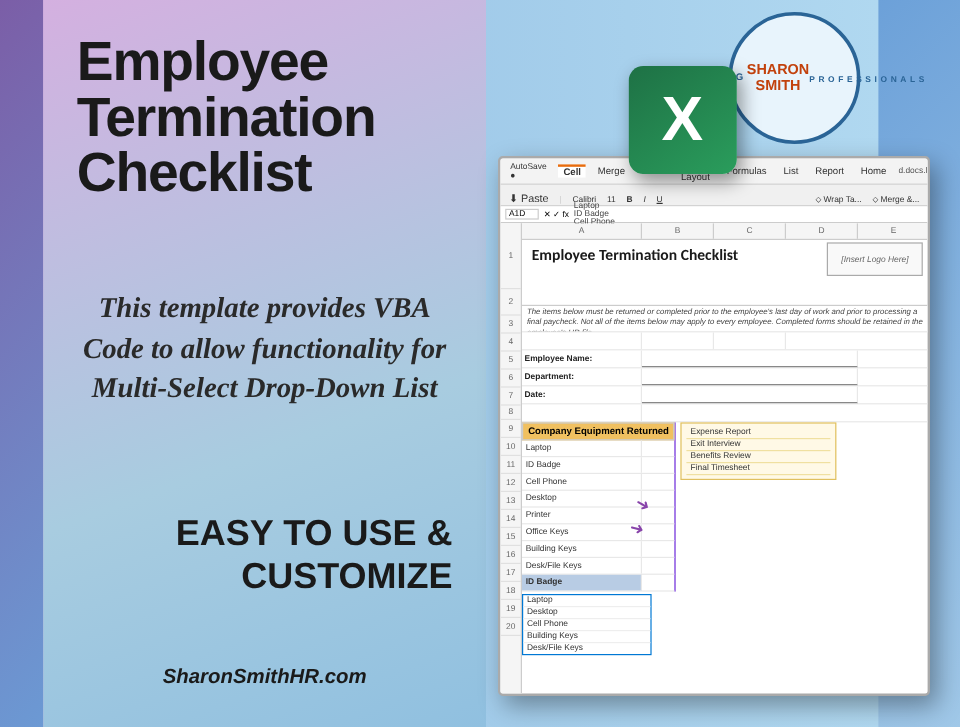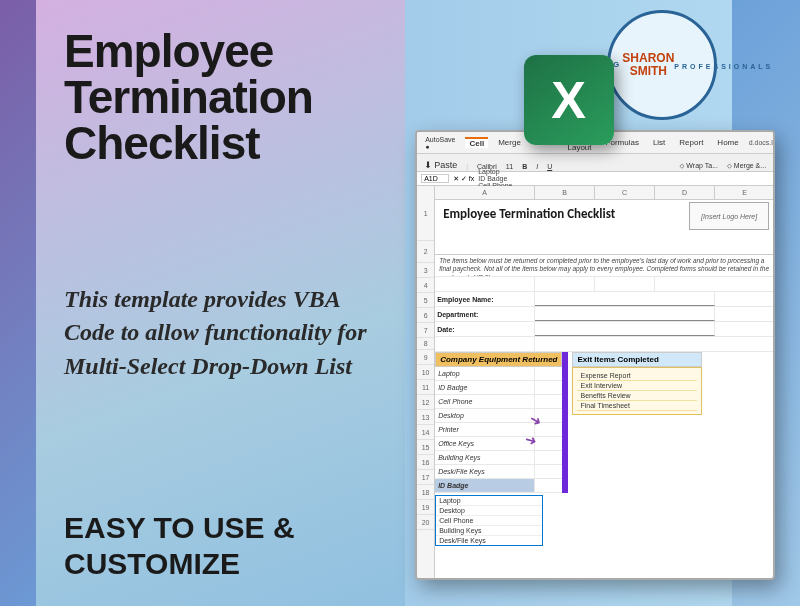--- a/index.html
+++ b/index.html
@@ -47,28 +47,29 @@
     }
 
     .subtitle-text {
       margin-top: 20px;
       font-size: 24px;
       font-style: italic;
       color: #2a2a2a;
       font-weight: 700;
       line-height: 1.4;
       font-family: Georgia, serif;
+      text-align: center;
     }
 
     .easy-text {
       margin-top: 30px;
       font-size: 30px;
       font-weight: 900;
       color: #1a1a1a;
-      text-align: left;
+      text-align: right;
       line-height: 1.2;
       font-family: Arial Black, Arial, sans-serif;
     }
 
     .website-text {
       font-size: 17px;
       color: #1a1a1a;
       font-weight: 600;
       font-style: italic;
       text-align: center;
@@ -396,20 +397,23 @@
 
     <div class="subtitle-section">
       <p class="subtitle-text">This template provides VBA Code to allow functionality for Multi-Select Drop-Down List</p>
     </div>
 
     <div class="easy-section">
       <p class="easy-text" style="white-space:pre-line;">EASY TO USE &amp;
 CUSTOMIZE</p>
     </div>
 
+    <div class="website-section">
+      <p class="website-text">SharonSmithHR.com</p>
+    </div>
   </div>
 
   <div class="right-panel">
 
     <div class="brand-circle">
       <span class="brand-circle-text-top">ELEVATING</span>
       <span class="brand-name">SHARON SMITH</span>
       <span class="brand-circle-text-bottom">PROFESSIONALS</span>
     </div>
 
@@ -522,21 +526,21 @@
               <div class="sheet-cell wide label">Date:</div>
               <div class="sheet-cell" style="min-width:180px; border-bottom:1px solid #888;"></div>
             </div>
 
             <div class="sheet-row">
               <div class="sheet-cell wide"></div>
             </div>
 
             <div style="display:flex; position:relative;">
 
-              <div style="min-width:110px; border-right:6px solid #6d28d9;font-style:italic;">
+              <div style="min-width:110px; border-right:1px solid #6d28d9;">
                 <div class="section-header">Company Equipment Returned</div>
                 <div class="equipment-list-row">
                   <div class="eq-cell">Laptop</div>
                 </div>
                 <div class="equipment-list-row">
                   <div class="eq-cell">ID Badge</div>
                 </div>
                 <div class="equipment-list-row">
                   <div class="eq-cell">Cell Phone</div>
                 </div>
@@ -555,21 +559,20 @@
                 <div class="equipment-list-row">
                   <div class="eq-cell">Desk/File Keys</div>
                 </div>
 
                 <div class="equipment-list-row">
                   <div class="eq-cell selected">ID Badge</div>
                 </div>
               </div>
 
               <div style="min-width:130px; margin-left:4px;">
-                <div class="section-header blue-ish">Exit Items Completed</div>
                 <div style="background:#fff9e6; border:1px solid #e0c060; padding:3px 4px;">
                   <div class="exit-item-row">Expense Report</div>
                   <div class="exit-item-row">Exit Interview</div>
                   <div class="exit-item-row">Benefits Review</div>
                   <div class="exit-item-row">Final Timesheet</div>
                 </div>
               </div>
 
               <div style="position:absolute; left:95px; top:60px; color:#8844aa; font-size:14px; transform:rotate(30deg);">➜</div>
               <div style="position:absolute; left:90px; top:80px; color:#8844aa; font-size:14px; transform:rotate(15deg);">➜</div>

